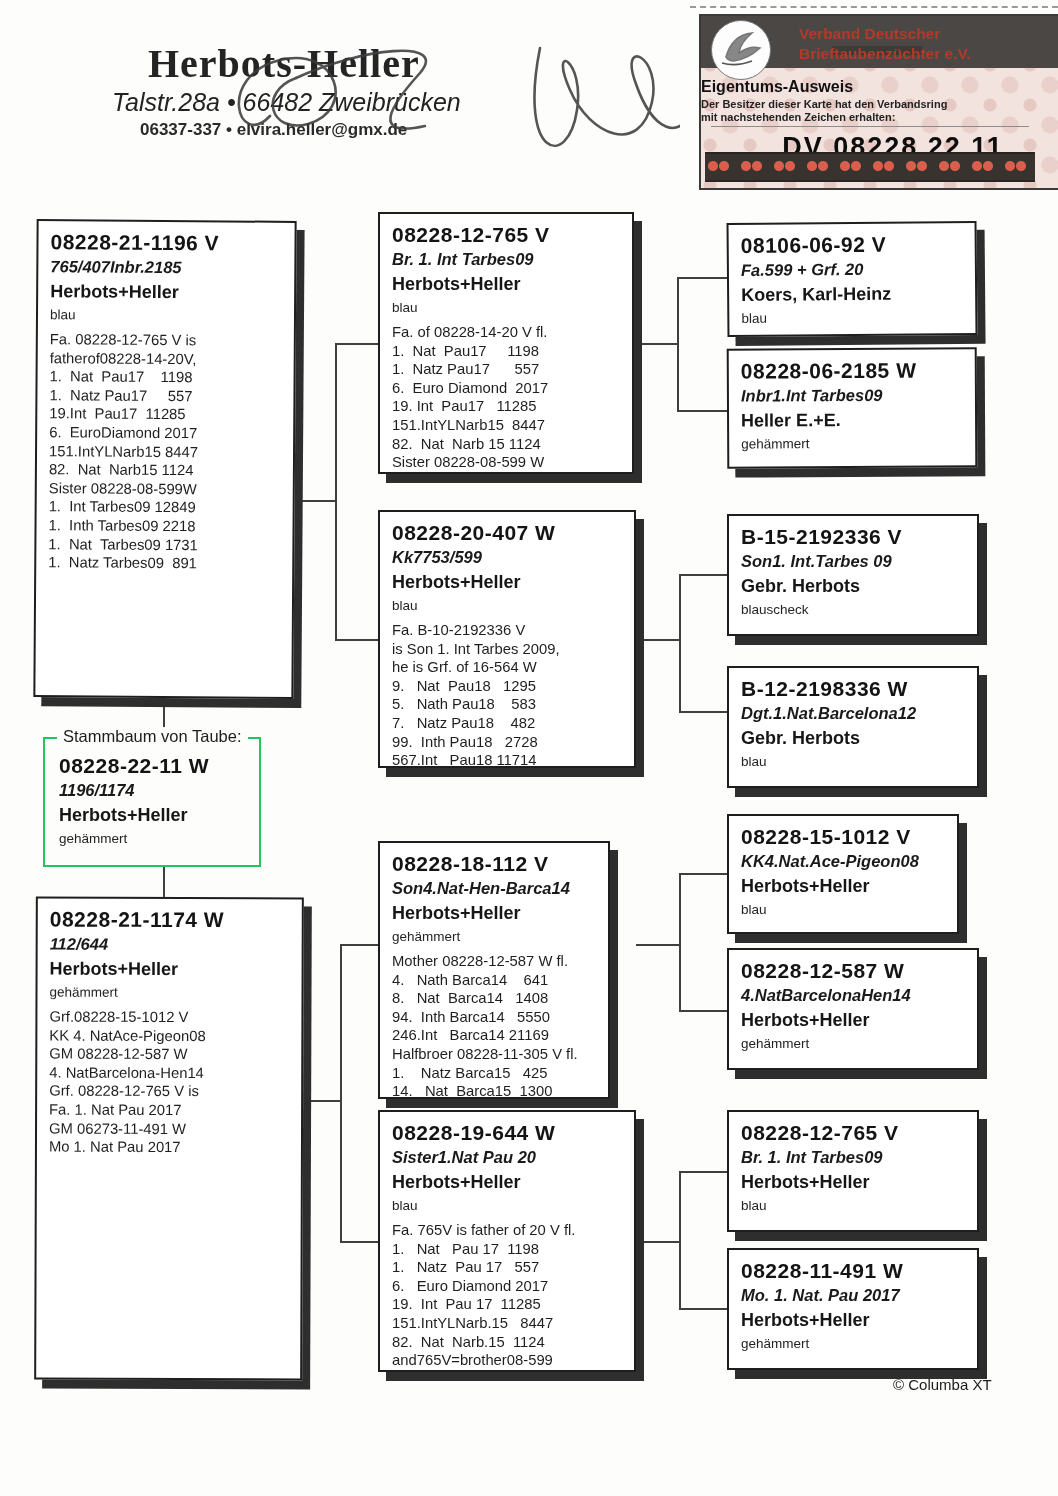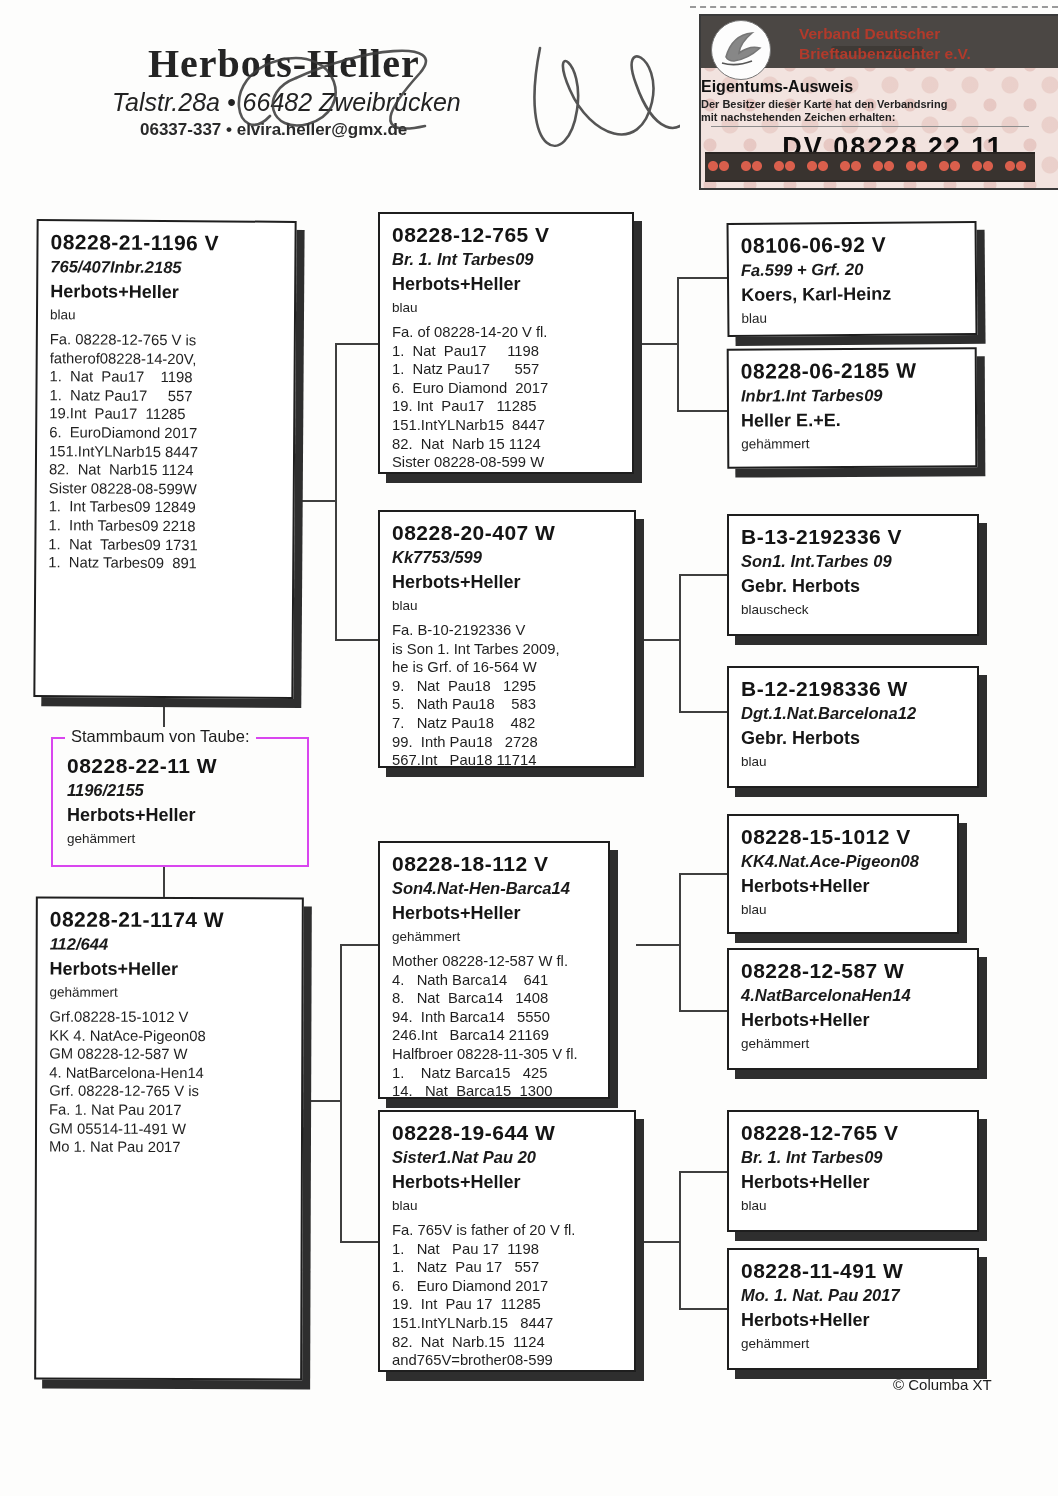--- a/index.html
+++ b/index.html
@@ -77,22 +77,22 @@
   }
   .ring{font-weight:bold;font-size:21px;line-height:25px;letter-spacing:.5px;color:#141414;}
   .sub{font-weight:bold;font-style:italic;font-size:16.5px;line-height:25px;color:#1a1a1a;}
   .owner{font-weight:bold;font-size:18px;line-height:25px;color:#161616;}
   .clr{font-size:13.5px;line-height:21px;color:#232323;}
   .lines{margin-top:5px;}
   .lines div{font-size:14.8px;line-height:18.6px;white-space:pre;color:#1f1f1f;}
 
   
   .legendbox{
-    position:absolute;left:51px;top:737px;width:258px;height:130px;
-    border:2px solid #d946ef;background:#fdfdfc;box-sizing:border-box;padding:14px 14px 8px;
+    position:absolute;left:43px;top:737px;width:218px;height:130px;
+    border:2px solid #22c55e;background:#fdfdfc;box-sizing:border-box;padding:14px 14px 8px;
   }
   .legend-label{
     position:absolute;left:12px;top:-12px;background:#fdfdfc;padding:0 6px;
     font-size:16.5px;color:#1d1d1d;
   }
 
   
   .hline,.vline{position:absolute;background:#3f3f3f;}
   .hline{height:2px;}
   .vline{width:2px;}
@@ -194,38 +194,38 @@
         <div>1.  Int Tarbes09 12849</div>
         <div>1.  Inth Tarbes09 2218</div>
         <div>1.  Nat  Tarbes09 1731</div>
         <div>1.  Natz Tarbes09  891</div>
       </div>
   </div>
 
   <div class="legendbox">
     <span class="legend-label">Stammbaum von Taube:</span>
     <div class="ring">08228-22-11 W</div>
-    <div class="sub">1196/2155</div>
+    <div class="sub">1196/1174</div>
     <div class="owner">Herbots+Heller</div>
     <div class="clr">gehämmert</div>
   </div>
 
   <div class="pbox" style="left:35px;top:897px;width:268px;height:483px;transform:rotate(0.2deg)">
     <div class="ring">08228-21-1174 W</div>
     <div class="sub">112/644</div>
     <div class="owner">Herbots+Heller</div>
     <div class="clr">gehämmert</div>
     <div class="lines">
         <div>Grf.08228-15-1012 V</div>
         <div>KK 4. NatAce-Pigeon08</div>
         <div>GM 08228-12-587 W</div>
         <div>4. NatBarcelona-Hen14</div>
         <div>Grf. 08228-12-765 V is</div>
         <div>Fa. 1. Nat Pau 2017</div>
-        <div>GM 05514-11-491 W</div>
+        <div>GM 06273-11-491 W</div>
         <div>Mo 1. Nat Pau 2017</div>
       </div>
   </div>
 
   <div class="pbox" style="left:378px;top:212px;width:256px;height:262px">
     <div class="ring">08228-12-765 V</div>
     <div class="sub">Br. 1. Int Tarbes09</div>
     <div class="owner">Herbots+Heller</div>
     <div class="clr">blau</div>
     <div class="lines">
@@ -301,21 +301,21 @@
   </div>
 
   <div class="pbox" style="left:727px;top:348px;width:250px;height:120px;transform:rotate(-0.3deg)">
     <div class="ring">08228-06-2185 W</div>
     <div class="sub">Inbr1.Int Tarbes09</div>
     <div class="owner">Heller E.+E.</div>
     <div class="clr">gehämmert</div>
   </div>
 
   <div class="pbox" style="left:727px;top:514px;width:252px;height:122px">
-    <div class="ring">B-13-2192336 V</div>
+    <div class="ring">B-15-2192336 V</div>
     <div class="sub">Son1. Int.Tarbes 09</div>
     <div class="owner">Gebr. Herbots</div>
     <div class="clr">blauscheck</div>
   </div>
 
   <div class="pbox" style="left:727px;top:666px;width:252px;height:122px">
     <div class="ring">B-12-2198336 W</div>
     <div class="sub">Dgt.1.Nat.Barcelona12</div>
     <div class="owner">Gebr. Herbots</div>
     <div class="clr">blau</div>

